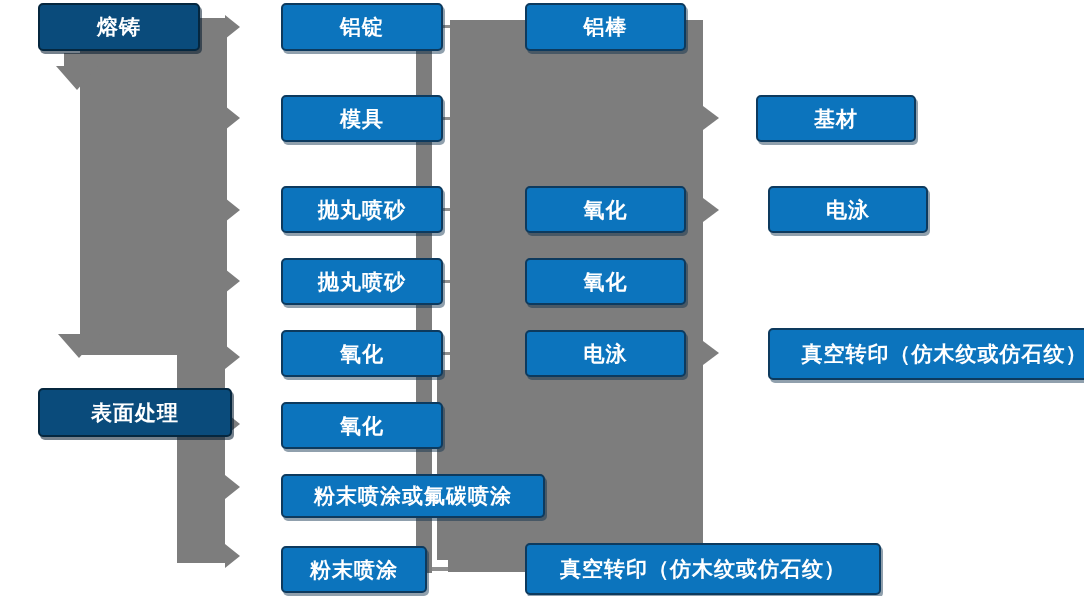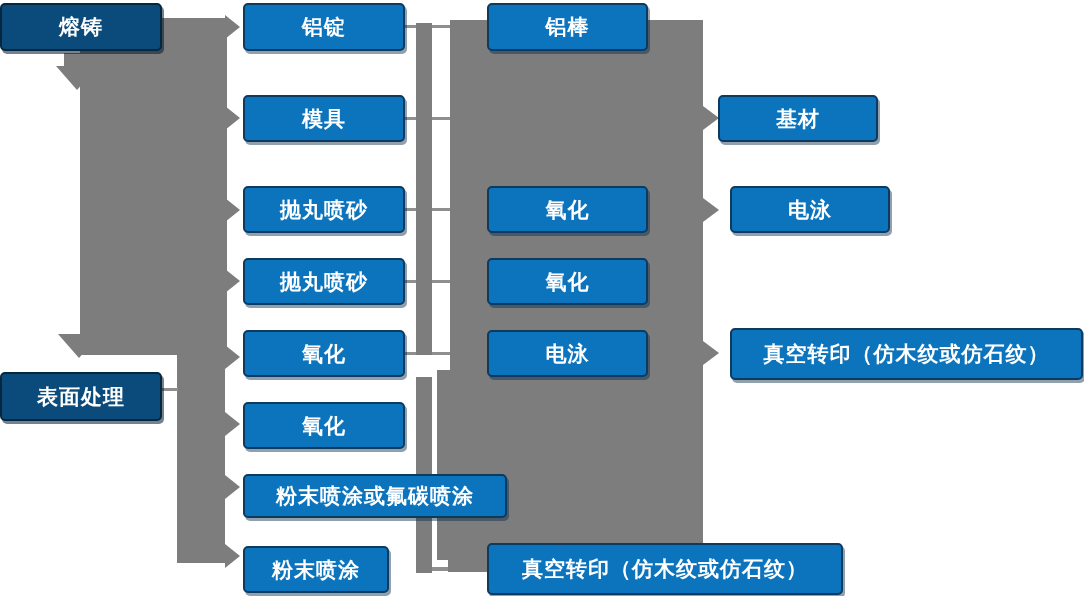--- a/index.html
+++ b/index.html
@@ -6,21 +6,21 @@
   #canvas{
     position:relative;width:1084px;height:596px;background:#ffffff;overflow:hidden;
     font-family:"Liberation Sans","DejaVu Sans",sans-serif;
   }
   .shape{position:absolute;}
   .gray{background:#7d7d7d;}
   .tick{position:absolute;background:#8f8f8f;height:3px;}
   .node{
     position:absolute;display:flex;align-items:center;justify-content:center;
     color:#ffffff;font-size:21px;font-weight:600;letter-spacing:1px;
-    border-radius:5px;box-sizing:border-box;text-align:center;white-space:nowrap;
+    border-radius:5px;box-sizing:border-box;text-align:center;white-space:nowrap;margin-left:38px;
   }
   .node.blue{
     background:#0c74bd;border:2px solid #0d3a5e;
     box-shadow:2px 3px 0 rgba(9,45,74,0.45);
   }
   .node.navy{
     background:#0a4b7b;border:2px solid #05273f;
     box-shadow:2px 3px 0 rgba(4,25,45,0.55);
   }
   .arrow-right{
@@ -71,21 +71,21 @@
 
   <div class="shape gray" style="left:450px;top:20px;width:253px;height:350px;"></div>
   <div class="shape gray" style="left:437px;top:370px;width:266px;height:190px;"></div>
   <div class="shape gray" style="left:448px;top:555px;width:255px;height:17px;"></div>
 
   <div class="arrow-right" style="left:703px;top:106px;border-left-width:16px;"></div>
   <div class="arrow-right" style="left:703px;top:198px;border-left-width:16px;"></div>
   <div class="arrow-right" style="left:703px;top:341px;border-left-width:16px;"></div>
 
   <div class="node navy" style="left:0px;top:3px;width:162px;height:48px;">熔铸</div>
-  <div class="node navy" style="left:0px;top:372px;width:162px;height:49px;">表面处理</div>
+  <div class="node navy" style="left:0px;top:388px;width:194px;height:49px;">表面处理</div>
 
   <div class="node blue" style="left:243px;top:3px;width:162px;height:48px;">铝锭</div>
   <div class="node blue" style="left:243px;top:95px;width:162px;height:47px;">模具</div>
   <div class="node blue" style="left:243px;top:186px;width:162px;height:47px;">抛丸喷砂</div>
   <div class="node blue" style="left:243px;top:258px;width:162px;height:47px;">抛丸喷砂</div>
   <div class="node blue" style="left:243px;top:330px;width:162px;height:47px;">氧化</div>
   <div class="node blue" style="left:243px;top:402px;width:162px;height:47px;">氧化</div>
   <div class="node blue" style="left:243px;top:474px;width:264px;height:44px;">粉末喷涂或氟碳喷涂</div>
   <div class="node blue" style="left:243px;top:546px;width:146px;height:47px;">粉末喷涂</div>
 

